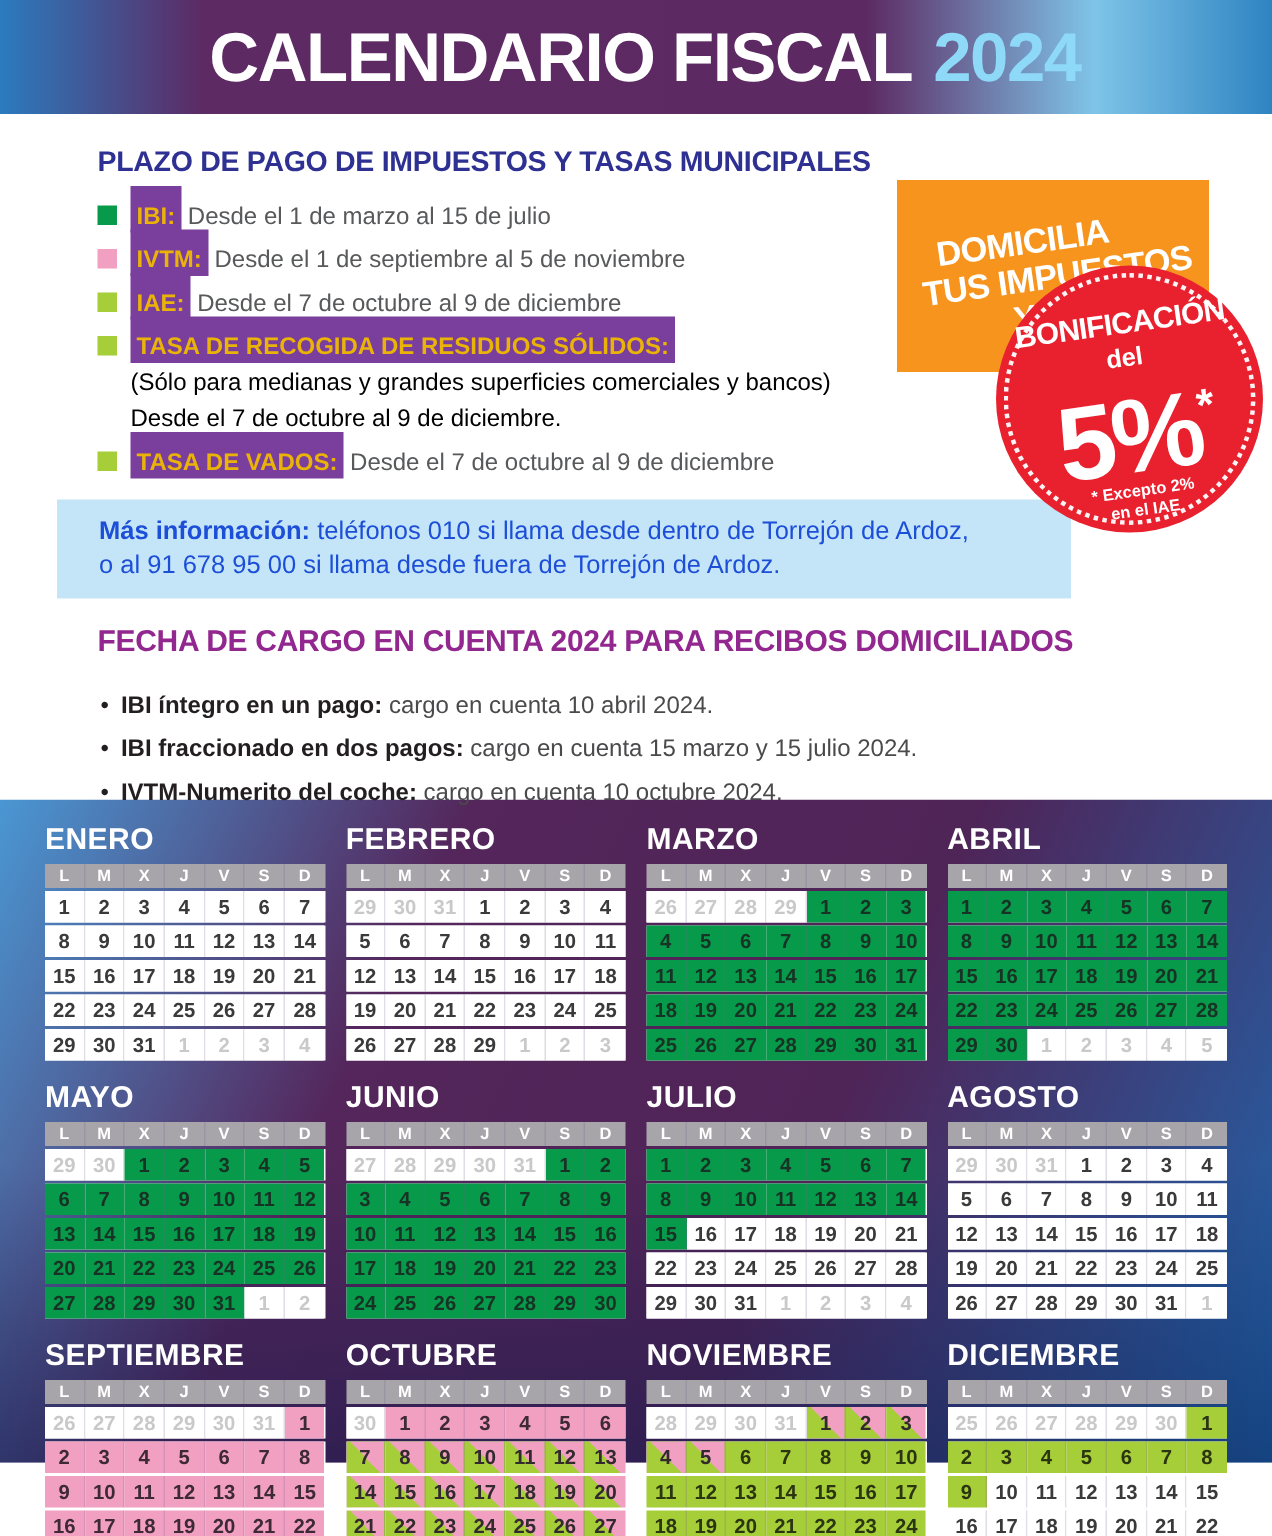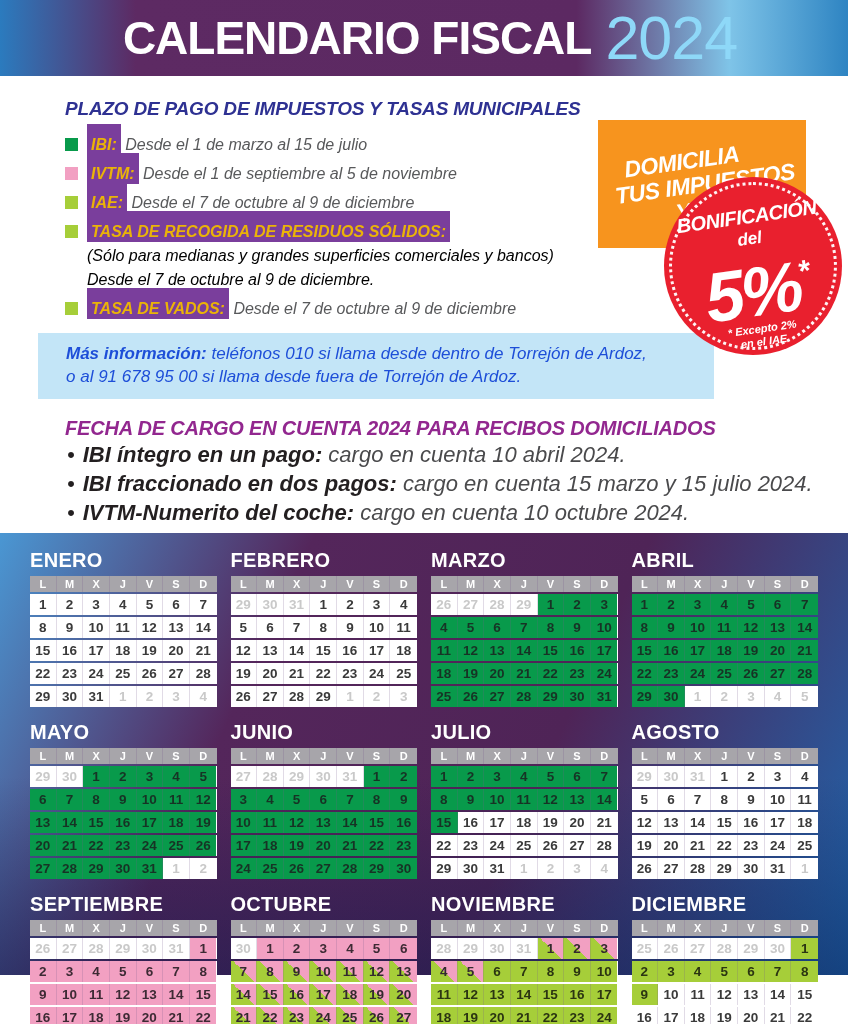--- a/index.html
+++ b/index.html
@@ -8,41 +8,41 @@
     font-family:"Liberation Sans", sans-serif;
     width:848px; height:1024px; overflow:hidden; background:#fff;
   }
   
   .header-band{
     height:76px; display:flex; align-items:center; justify-content:center; gap:14px;
     background:linear-gradient(90deg,#2b7bbe 0%,#5d2a63 16%,#5c2962 68%,#7fc4e8 86%,#2e84c2 100%);
     padding-left:12px;
   }
   .header-band .t1{ color:#fff; font-size:46px; font-weight:bold; letter-spacing:-1px; }
-  .header-band .t2{ color:#8ed8f8; font-size:61px; font-weight:normal; letter-spacing:-1px; }
+  .header-band .t2{ color:#8ed8f8; font-size:46px; font-weight:bold; letter-spacing:-1px; }
 
   
-  .content{ position:relative; height:457px; padding:22px 0 0 65px; background:#fff;font-style:italic; }
+  .content{ position:relative; height:457px; padding:22px 0 0 65px; background:#fff; }
   .plazo-title{ color:#2e3192; font-size:19px; font-weight:bold; margin-bottom:15px; letter-spacing:-0.2px;}
   .tax-list{ list-style:none; }
   .tax-list li{ font-size:16px; line-height:20px; margin-bottom:9px; color:#58595b; }
   .sq{ display:inline-block; width:13px; height:13px; margin-right:9px; vertical-align:-1px; }
   .sq-g{ background:#089a4b; } .sq-p{ background:#f2a0c2; } .sq-l{ background:#a6ce39; }
   .plabel{ background:#7a3e9c; color:#eab308; font-weight:bold; padding:12px 4px 2px;text-align:right; }
   .sub{ margin:4px 0 0 22px; color:#000000; font-size:16px; line-height:20px; }
 
   .info-bar{
     margin:14px 0 0 -27px; width:676px; background:#c3e5f7;
     padding:9px 14px 11px 28px; color:#1d4ed8; font-size:17px; line-height:23px;
   }
   .info-bar b{ font-weight:bold; }
 
-  .charge-title{ color:#92278f; font-size:20px; font-weight:bold; margin:18px 0 0; letter-spacing:-0.2px;}
+  .charge-title{ color:#92278f; font-size:20px; font-weight:bold; margin:18px 0 16px; letter-spacing:-0.2px;}
   .charge-list{ list-style:none; }
-  .charge-list li{ font-size:22px; line-height:29px; color:#4a4a4c; }
+  .charge-list li{ font-size:16px; line-height:29px; color:#4a4a4c; }
   .charge-list li::before{ content:"•"; color:#231f20; margin:0 8px 0 2px; }
   .charge-list b{ color:#231f20; }
 
   
   .promo-box{
     position:absolute; top:44px; right:42px; width:208px; height:128px;
     background:#f7941e; display:flex; flex-direction:column; justify-content:center;
     transform-origin:center;
   }
   .promo-box .rot{ transform:rotate(-8deg); color:#fff; font-weight:bold; font-size:23px; line-height:25px; letter-spacing:-0.5px;}

